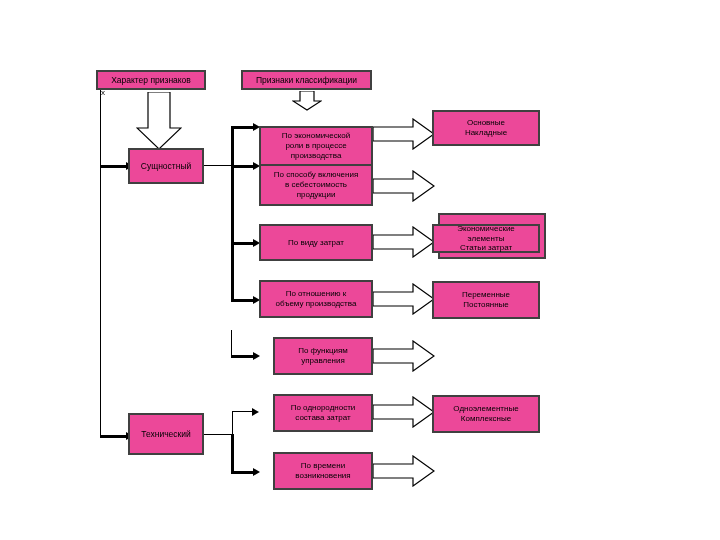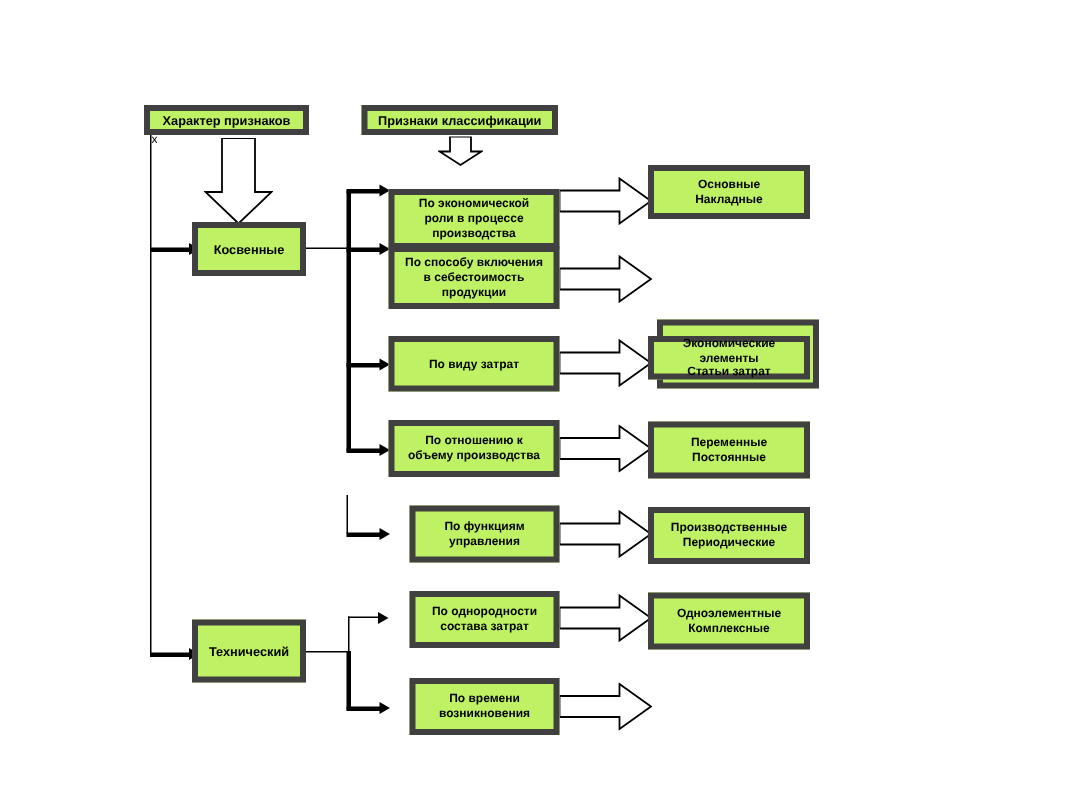--- a/index.html
+++ b/index.html
@@ -13,30 +13,29 @@
   #canvas {
     position: relative;
     width: 720px;
     height: 540px;
     background: #ffffff;
     overflow: hidden;
   }
   .node {
     position: absolute;
     box-sizing: border-box;
-    border: 4px solid #404040;
-    background: #bef264;
+    border: 2px solid #404040;
+    background: #ec4899;
     display: flex;
     align-items: center;
     justify-content: center;
     text-align: center;
     color: #000000;
     line-height: 1.22;
     z-index: 3;
-    font-weight: bold;
   }
   .node span {
     display: block;
     width: 100%;
     padding: 0 3px;
     box-sizing: border-box;
     white-space: pre-line;
   }
   .hdr   { font-size: 8.5px; }
   .lvl   { font-size: 8.5px; }
@@ -114,21 +113,21 @@
     </svg>
   </div>
 
   <div class="blockarrow" style="left:292px; top:91px;">
     <svg width="30" height="20" viewBox="0 0 30 20">
       <path d="M8,0 L8,10 L1,10 L15,19 L29,10 L22,10 L22,0 Z" fill="#ffffff" stroke="#000000" stroke-width="1.2"></path>
     </svg>
   </div>
 
   <div class="node lvl" style="left:128px; top:148px; width:76px; height:36px;">
-    <span>Косвенные</span>
+    <span>Сущностный</span>
   </div>
 
   <div class="node lvl" style="left:128px; top:413px; width:76px; height:42px;">
     <span>Технический</span>
   </div>
 
   <div class="line h" style="left:204px; top:165px; width:29px;"></div>
   <div class="tline v" style="left:231px; top:127px; height:174px;"></div>
 
   <div class="tline h" style="left:231px; top:126px; width:24px;"></div>
@@ -249,24 +248,20 @@
     <span>Экономические
 элементы
 Статьи затрат</span>
   </div>
 
   <div class="node right" style="left:432px; top:281px; width:108px; height:38px;justify-content:center;">
     <span>Переменные
 Постоянные</span>
   </div>
 
-  <div class="node right" style="left:432px; top:338px; width:108px; height:38px;">
-    <span>Производственные
-Периодические</span>
-  </div>
 
   <div class="node right" style="left:432px; top:395px; width:108px; height:38px;">
     <span>Одноэлементные
 Комплексные</span>
   </div>
 
 
 </div>
 
 </body></html>

